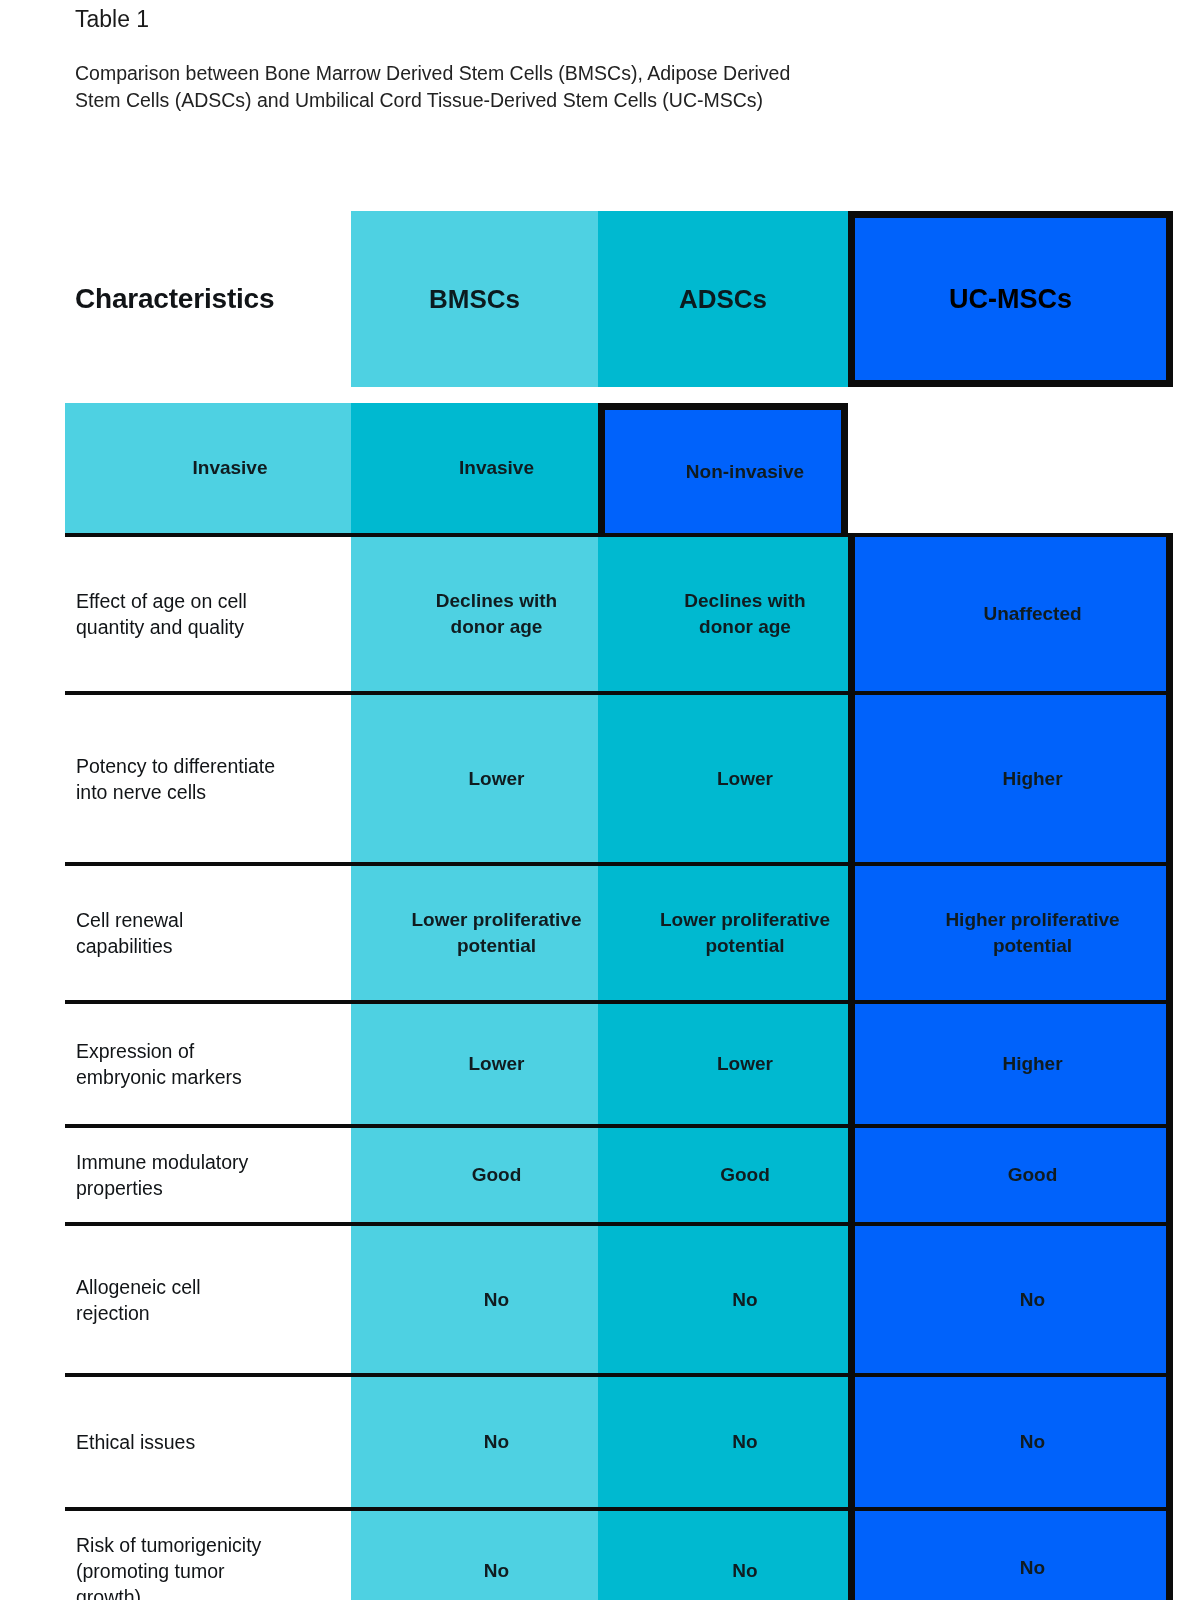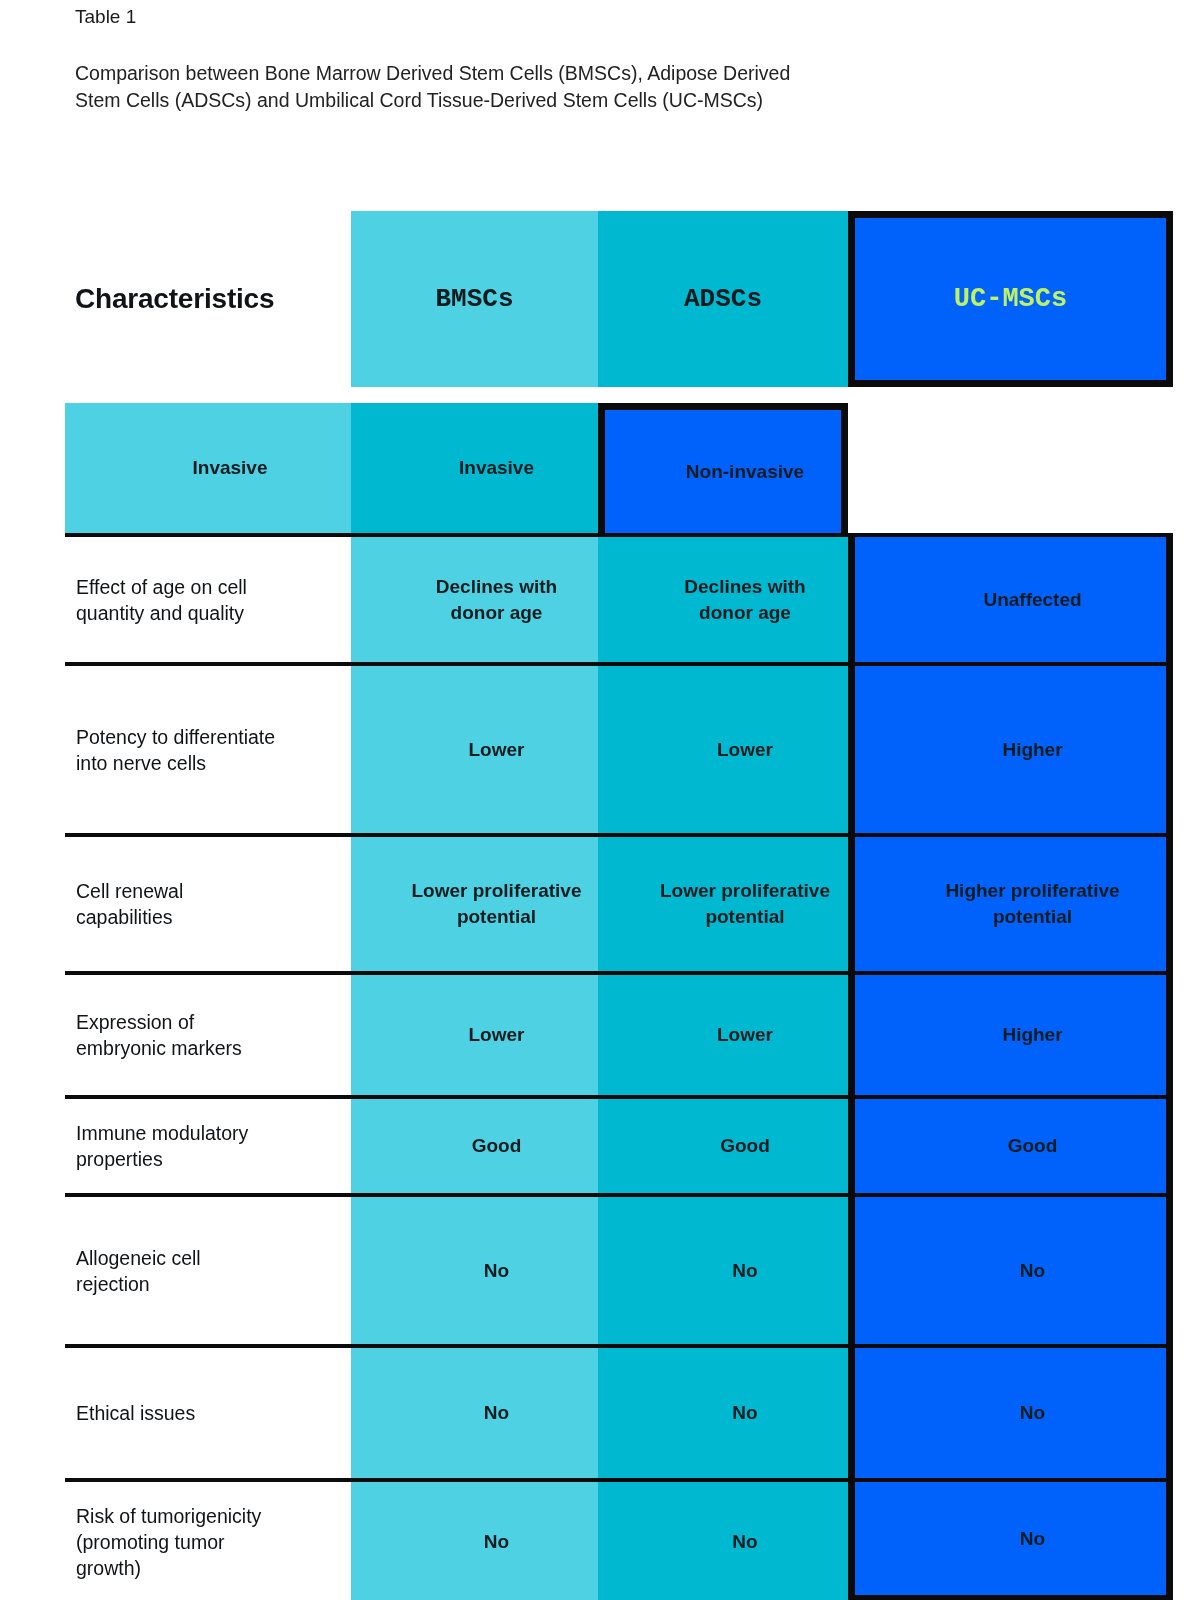--- a/index.html
+++ b/index.html
@@ -9,21 +9,21 @@
     height: 1600px;
     background: #ffffff;
     overflow: hidden;
     font-family: "Liberation Sans", "DejaVu Sans", sans-serif;
   }
   .page { position: relative; width: 1200px; height: 1600px; }
 
   .title {
     position: absolute;
     left: 75px; top: 6px;
-    font-size: 19px;
+    font-size: 23px;
     font-weight: 500;
     color: #1a1a1a;
   }
   .caption {
     position: absolute;
     left: 75px; top: 60px;
     font-size: 19.5px;
     font-weight: 400;
     line-height: 27px;
     color: #222222;
@@ -57,37 +57,36 @@
     font-size: 28px;
     font-weight: 600;
     letter-spacing: -0.2px;
     color: #111417;
     background: #ffffff;
   }
   .col-head {
     font-size: 26px;
     font-weight: 700;
     color: #0b1b1f;
-    font-family: Liberation Mono, monospace;
   }
   .c-bm { background: var(--color-bmscs); }
   .c-ad { background: var(--color-adscs); }
   .c-uc {
     background: var(--color-ucmscs);
-    color: #bef264;
+    color: #000000;
   }
   .thead .c-uc {
     border: 7px solid var(--color-line);
     font-size: 27px;
   }
 
   
   .tbody { margin-top: 16px; }
   .tbody .trow + .trow { border-top: 4px solid var(--color-line); }
-  .r1 { height: 130px; } .r2 { height: 129px; } .r3 { height: 171px; }
+  .r1 { height: 130px; } .r2 { height: 158px; } .r3 { height: 171px; }
   .r4 { height: 138px; } .r5 { height: 124px; } .r6 { height: 98px; }
   .r7 { height: 151px; } .r8 { height: 134px; } .r9 { height: 124px; }
 
   .label-cell {
     justify-content: flex-start;
     text-align: left;
     padding-left: 11px;
     padding-right: 40px;
     font-size: 19.5px;
     font-weight: 500;

